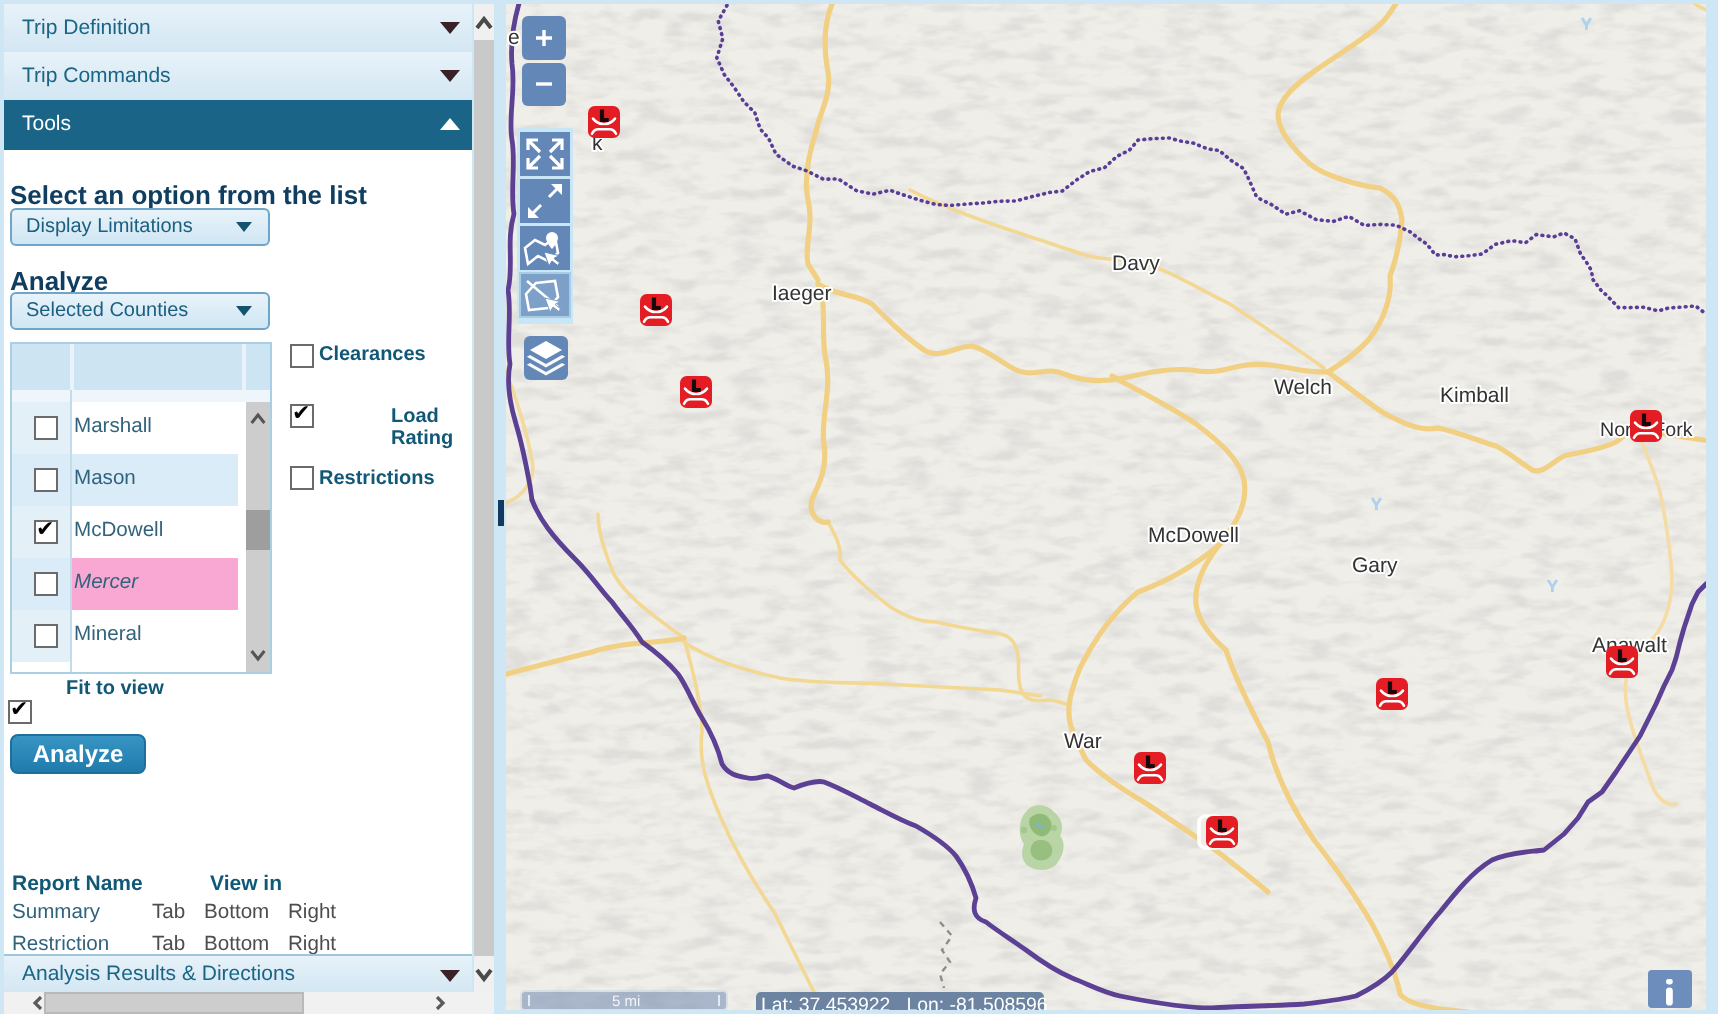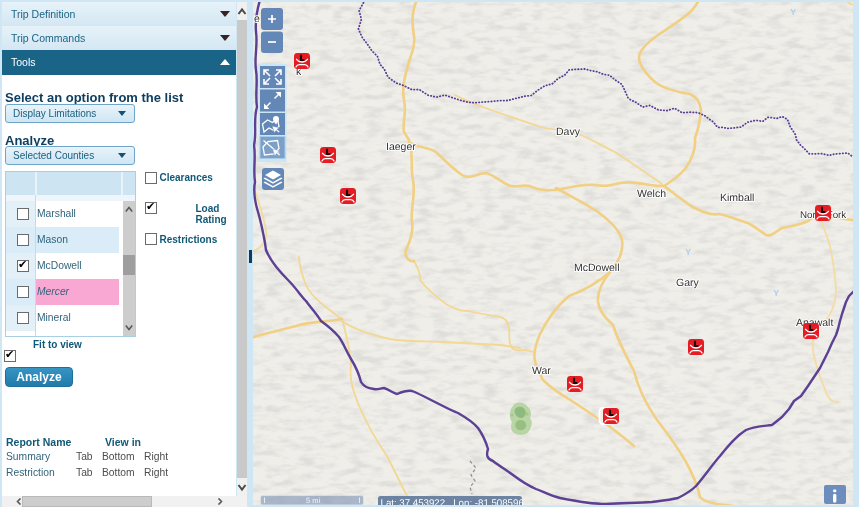--- a/index.html
+++ b/index.html
@@ -283,20 +283,24 @@
   <span class="cblbl" style="left:103px;top:434px;font-size:10.5px;">View in</span>
   <span class="rowtxt" style="left:4px;top:449px;font-size:10.3px;">Summary</span>
   <span class="gtxt" style="left:74px;top:449px;font-size:10.3px;">Tab</span>
   <span class="gtxt" style="left:100px;top:449px;font-size:10.3px;">Bottom</span>
   <span class="gtxt" style="left:142px;top:449px;font-size:10.3px;">Right</span>
   <span class="rowtxt" style="left:4px;top:464.5px;font-size:10.3px;">Restriction</span>
   <span class="gtxt" style="left:74px;top:464.5px;font-size:10.3px;">Tab</span>
   <span class="gtxt" style="left:100px;top:464.5px;font-size:10.3px;">Bottom</span>
   <span class="gtxt" style="left:142px;top:464.5px;font-size:10.3px;">Right</span>
 
+  <div class="acc" style="top:475px;height:18px;border-top:1px solid #9fc6db;">
+    <span class="t" style="top:3px;">Analysis Results &amp; Directions</span>
+    <span class="arD" style="top:7px;"></span>
+  </div>
 </div>
 
 <div class="abs" style="left:2px;top:496px;width:234px;height:11px;background:#f1f1f1;">
   <svg style="position:absolute;left:13px;top:2px" width="8" height="7">
       <path d="M5.5 0.5 L2.5 3.5 L5.5 6.5" stroke="#5a5a5a" stroke-width="1.6" fill="none"></path>
     </svg>
   <div style="position:absolute;left:20px;top:0;width:130px;height:11px;background:#cdcdcd;border:1px solid #b9b9b9;box-sizing:border-box;"></div>
   <svg style="position:absolute;left:214px;top:2px" width="8" height="7">
       <path d="M2.5 0.5 L5.5 3.5 L2.5 6.5" stroke="#5a5a5a" stroke-width="1.6" fill="none"></path>
     </svg>

